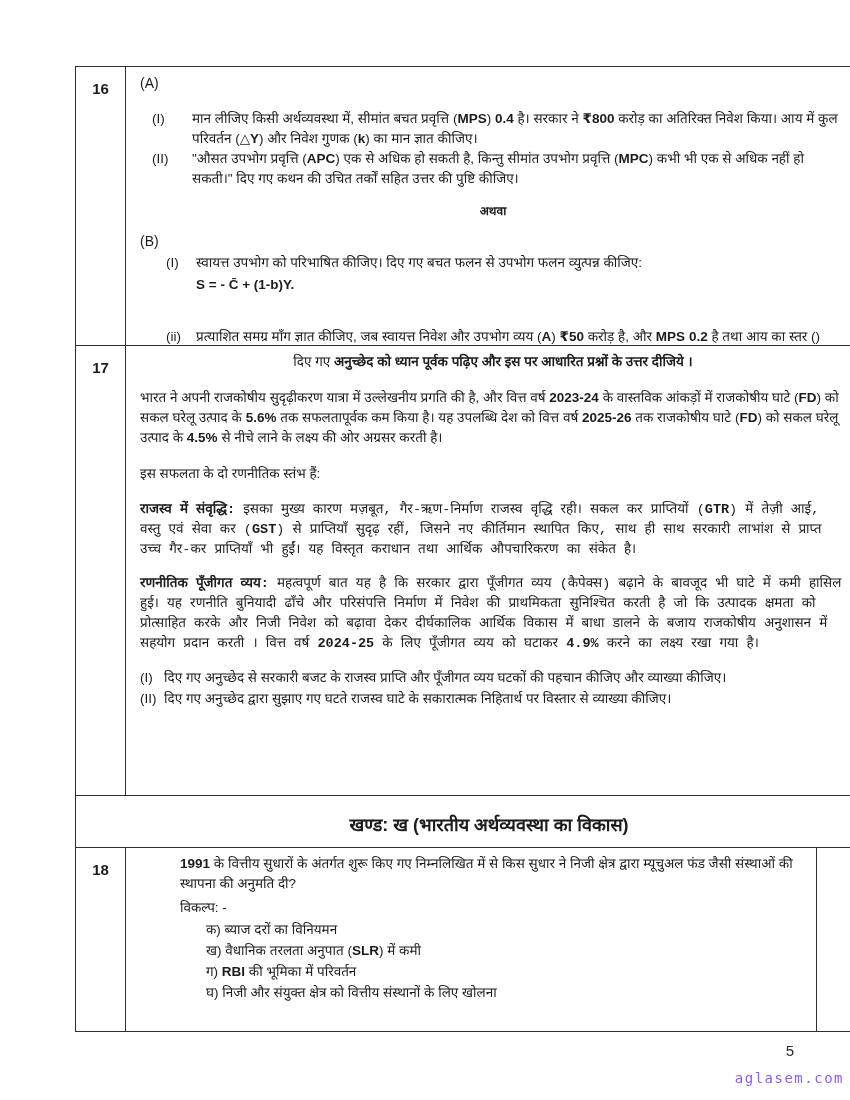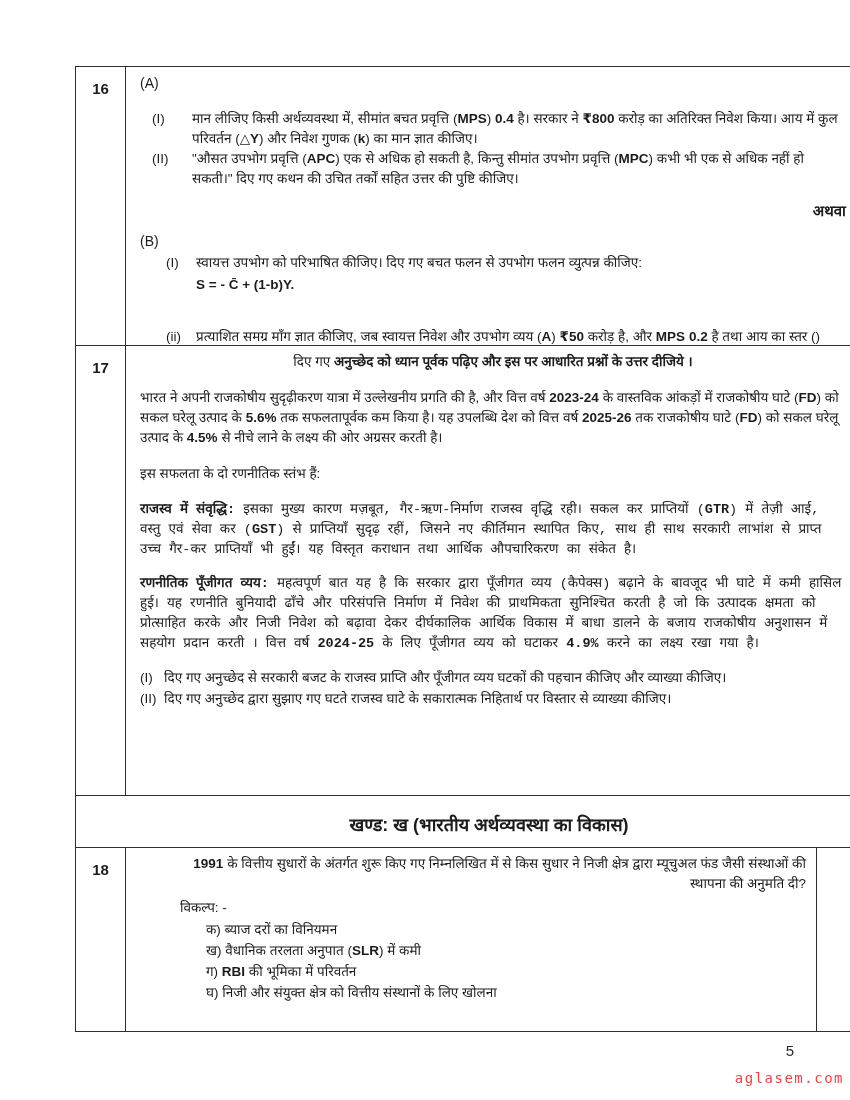--- a/index.html
+++ b/index.html
@@ -22,34 +22,34 @@
   p{margin:0;}
   .part-label{font-size:14px;}
   .sublist{margin-top:16px;}
   .sub-item{display:flex;align-items:flex-start;}
   .si-num{flex:0 0 auto;}
   .si-text{flex:1 1 auto;}
   .a-list{margin-left:12px;}
   .a-list .si-num{width:40px;}
   .b-list{margin-left:26px;margin-top:2px;}
   .b-list .si-num{width:30px;}
-  .or-label{text-align:right;font-weight:bold;font-size:15px;margin:12px 0 10px 0;}
+  .or-label{text-align:center;font-weight:bold;font-size:12px;margin:12px 0 10px 0;}
   .formula{display:block;font-weight:bold;margin-top:2px;}
   .gap-top{margin-top:32px;}
 
   .q17-intro{margin-bottom:16px;text-align:center;}
   .para{margin-bottom:16px;}
   .p4{margin-top:14px;margin-bottom:14px;font-family:Liberation Mono, monospace;}
   .q17-subs{margin-top:12px;}
   .q17-subs .si-num{width:24px;}
   .q17-subs .sub-item{margin-bottom:1px;}
 
   .section-cell{text-align:center;font-weight:bold;font-size:18px;padding-top:16px;box-sizing:border-box;}
 
-  .q18q{margin-bottom:4px;text-align:right;}
+  .q18q{margin-bottom:4px;}
   .hint{text-align:right;font-weight:bold;margin:4px 2px 6px 0;}
   .opt-label{font-weight:normal;margin-bottom:2px;}
   .options{margin-left:26px;}
   .option{margin-bottom:1px;}
 
   .page-number{position:absolute;left:770px;top:1042px;width:40px;text-align:center;font-size:15px;color:#2a2a2a;}
   .watermark{position:absolute;right:6px;top:1070px;font-family:"DejaVu Sans Mono","Liberation Mono",monospace;font-size:14px;letter-spacing:1.5px;color:#7e7ec9;}
 </style>
 </head>
 <body>
@@ -137,14 +137,14 @@
         </div>
       </div>
       <div class="marks-cell">
         <span class="mark" style="top:6px">1</span>
       </div>
     </div>
 
   </div>
 
   <div class="page-number">5</div>
-  <div class="watermark" style="color: #ef4444;">aglasem.com</div>
+  <div class="watermark" style="color: #8b5cf6;">aglasem.com</div>
 </div>
 
 </body></html>

